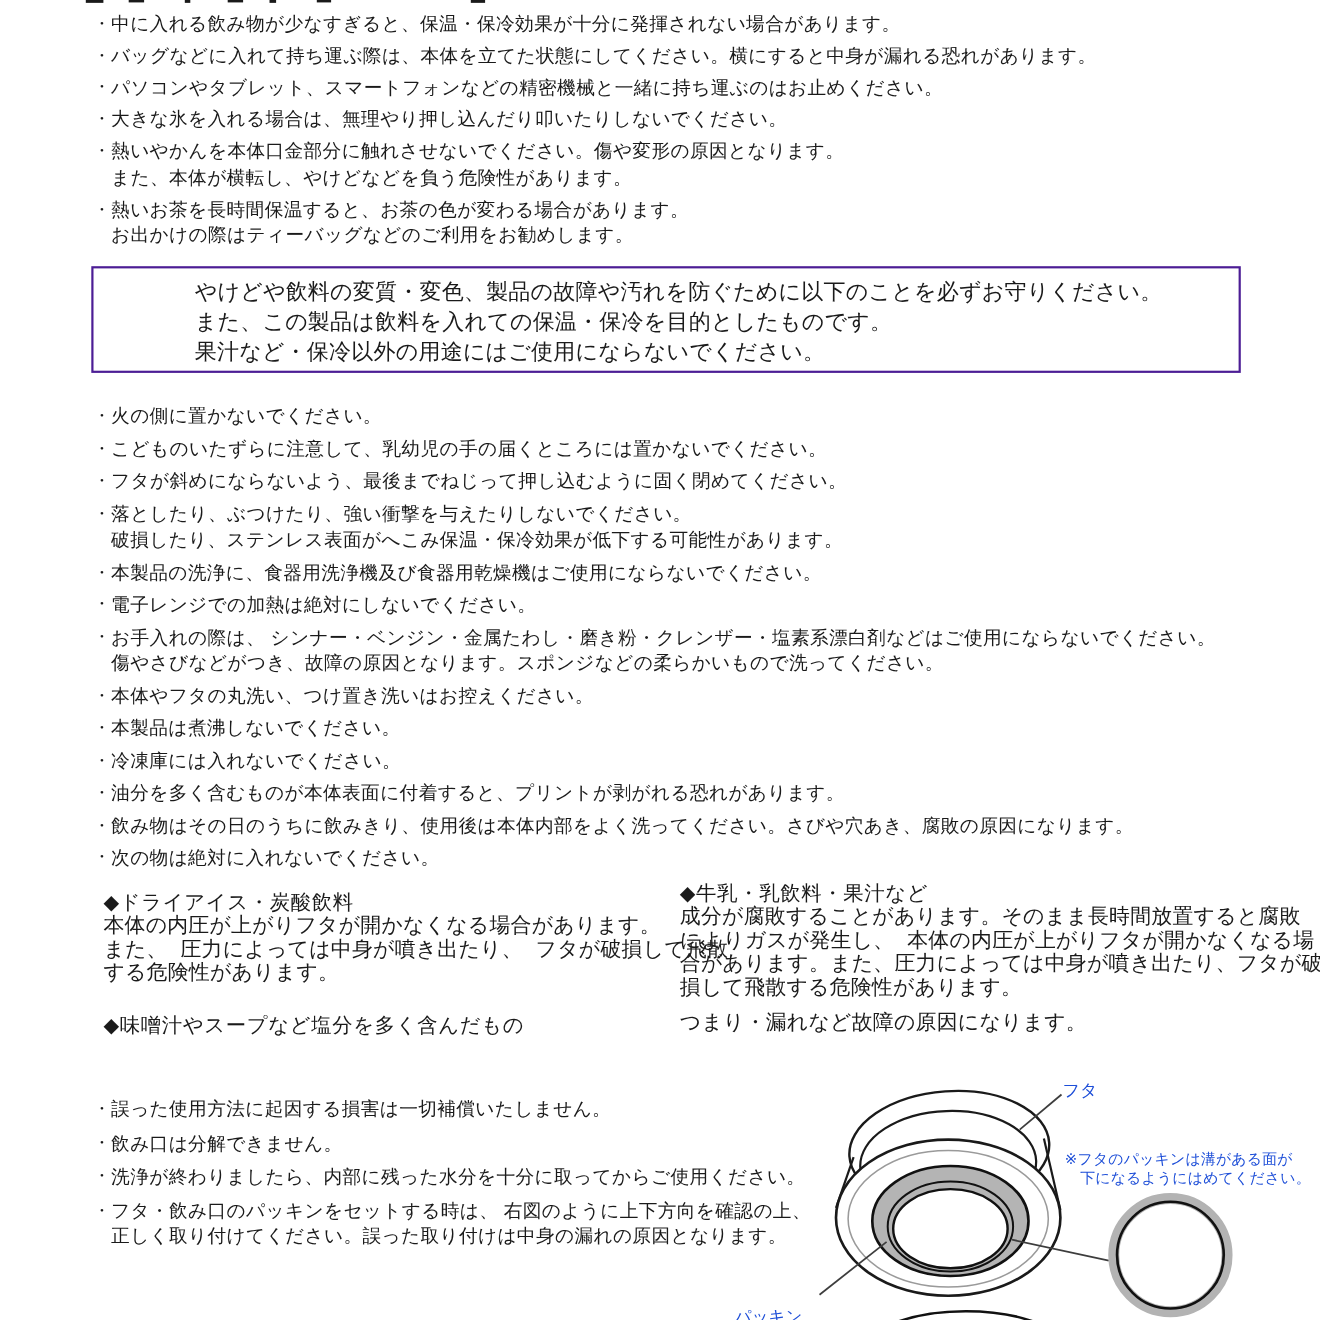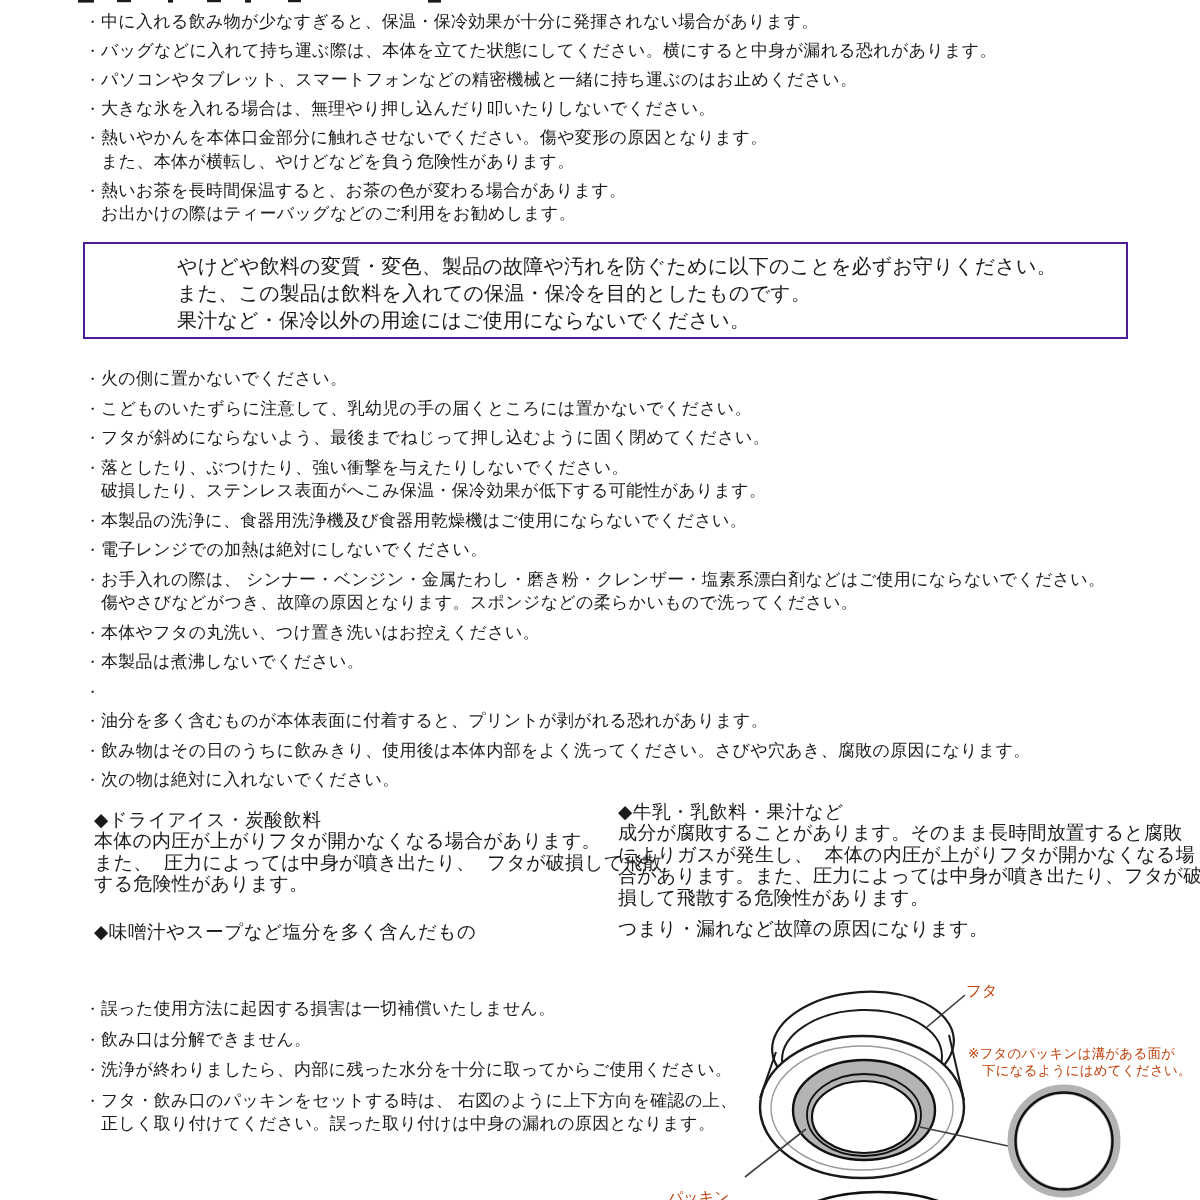--- a/index.html
+++ b/index.html
@@ -28,21 +28,21 @@
   #pb-l1{left:94px;top:808px;}
   #pb-l2{left:94px;top:920px;text-align:right;}
   #pb-r1{left:618px;top:800px;}
   #pb-r2{left:618px;top:920px;}
   .phead{font-size:18.5px;line-height:24px;white-space:nowrap;letter-spacing:0.6px;}
   .pbody{font-size:19px;line-height:21.5px;white-space:pre;letter-spacing:0.2px;font-family:Liberation Mono, monospace;}
 
   .note{position:absolute;left:82px;top:1200px;font-size:13px;line-height:24.5px;letter-spacing:0.3px;}
   .note-l2{padding-left:36px;}
 
-  .lbl{position:absolute;white-space:nowrap;color:#c2410c;}
+  .lbl{position:absolute;white-space:nowrap;color:#1d4ed8;}
   .lbl-futa{left:966px;top:981px;font-size:15.5px;}
   .lbl-note{left:968px;top:1046px;font-size:13.5px;line-height:16.5px;letter-spacing:0.2px;}
   .lbl-note .ind{padding-left:14px;}
   .lbl-packin{left:668px;top:1188px;font-size:15px;}
 </style>
 </head>
 <body>
 
 <div class="page">
 
@@ -183,20 +183,23 @@
         </span>
   </li>
       <li class="bitem">
     <span class="bullet">・</span>
     <span class="lines">
           <div class="line">本製品は煮沸しないでください。</div>
         </span>
   </li>
       <li class="bitem">
     <span class="bullet">・</span>
+    <span class="lines">
+          <div class="line">冷凍庫には入れないでください。</div>
+        </span>
   </li>
       <li class="bitem">
     <span class="bullet">・</span>
     <span class="lines">
           <div class="line">油分を多く含むものが本体表面に付着すると、プリントが剥がれる恐れがあります。</div>
         </span>
   </li>
       <li class="bitem">
     <span class="bullet">・</span>
     <span class="lines">

